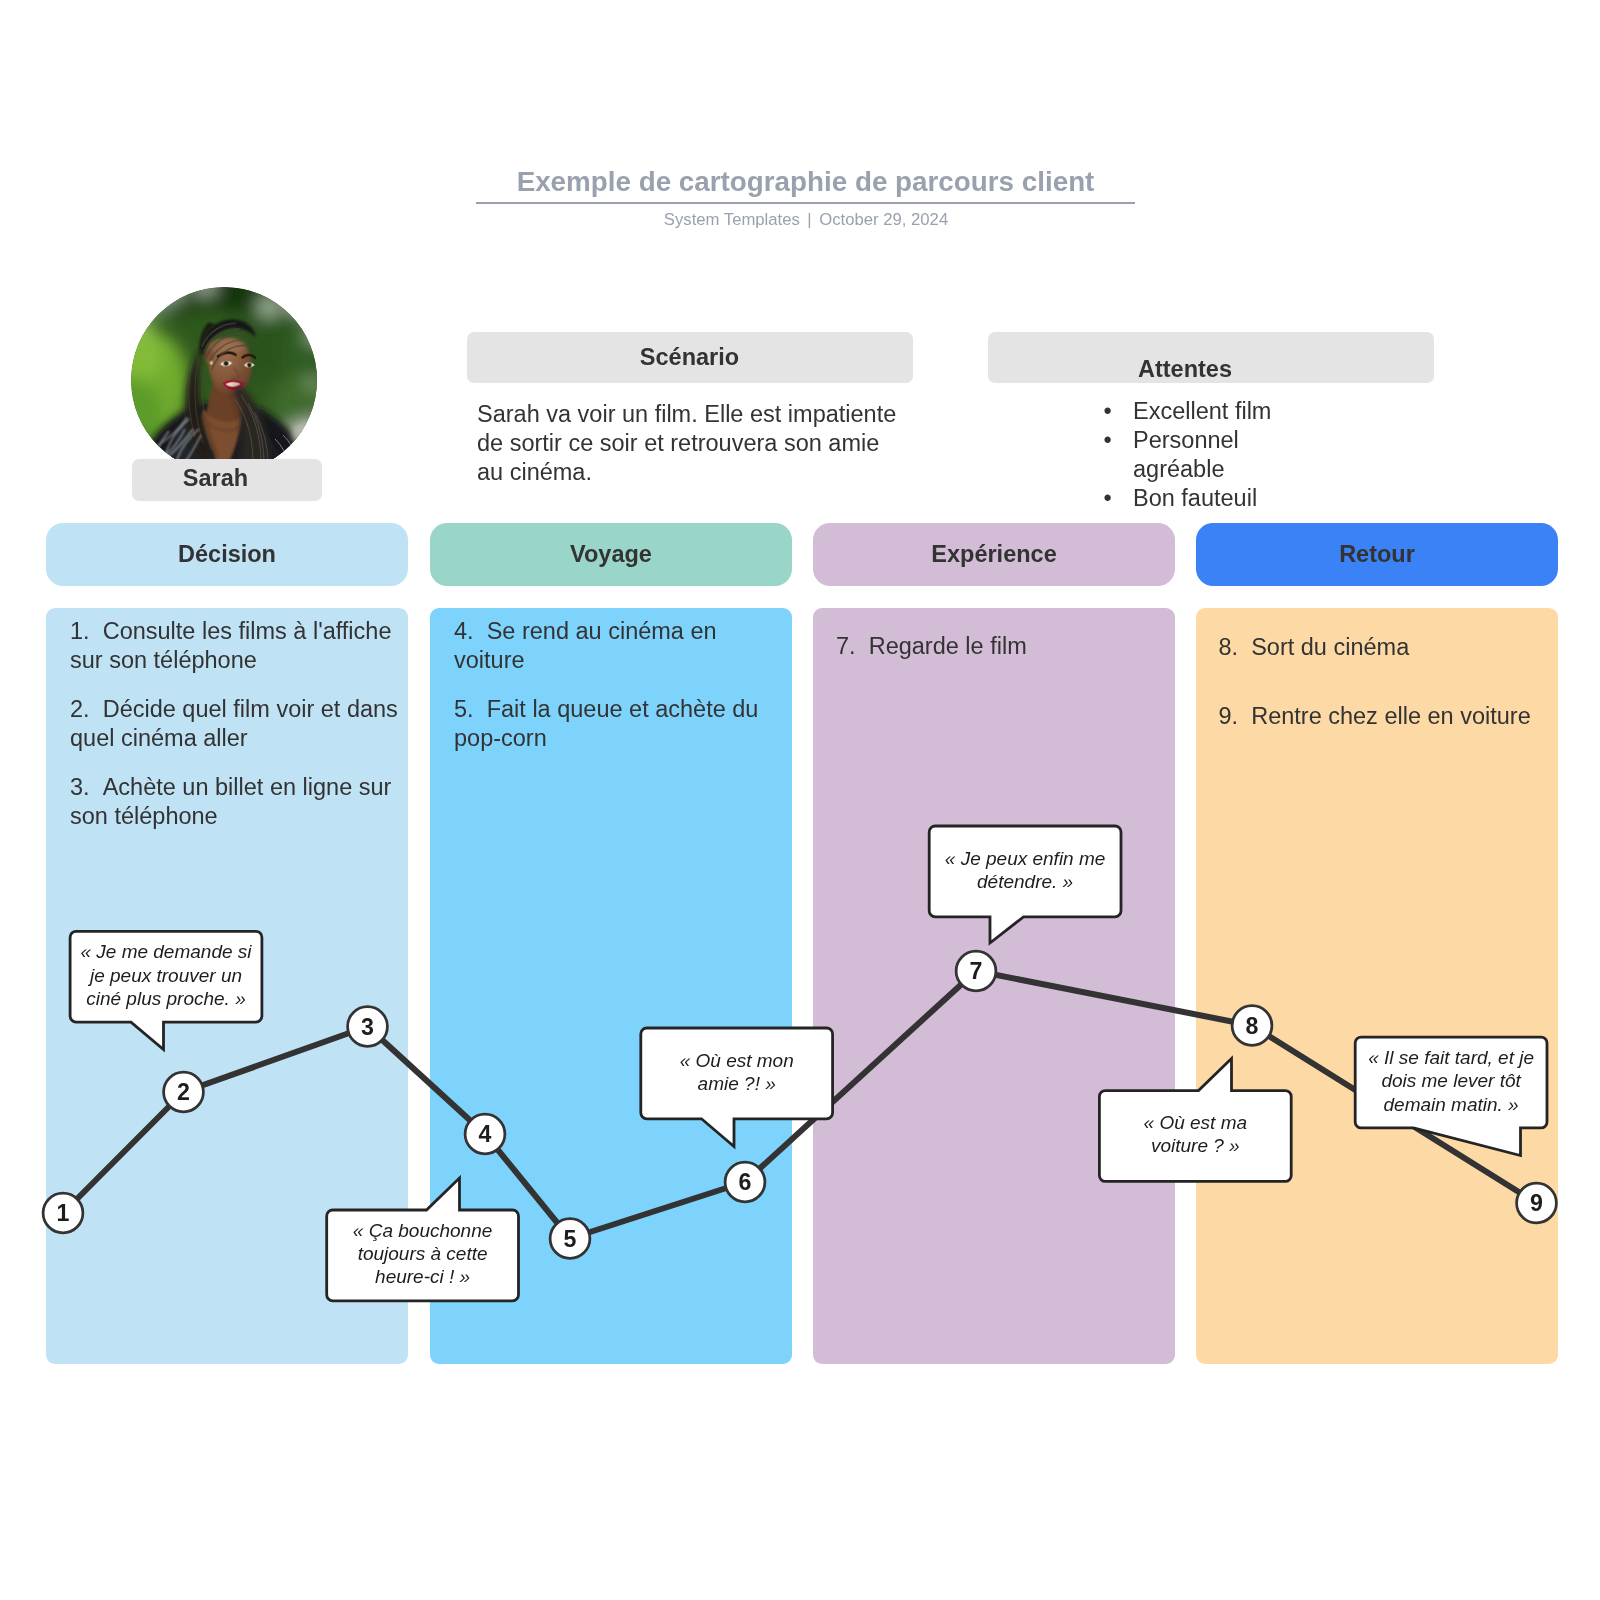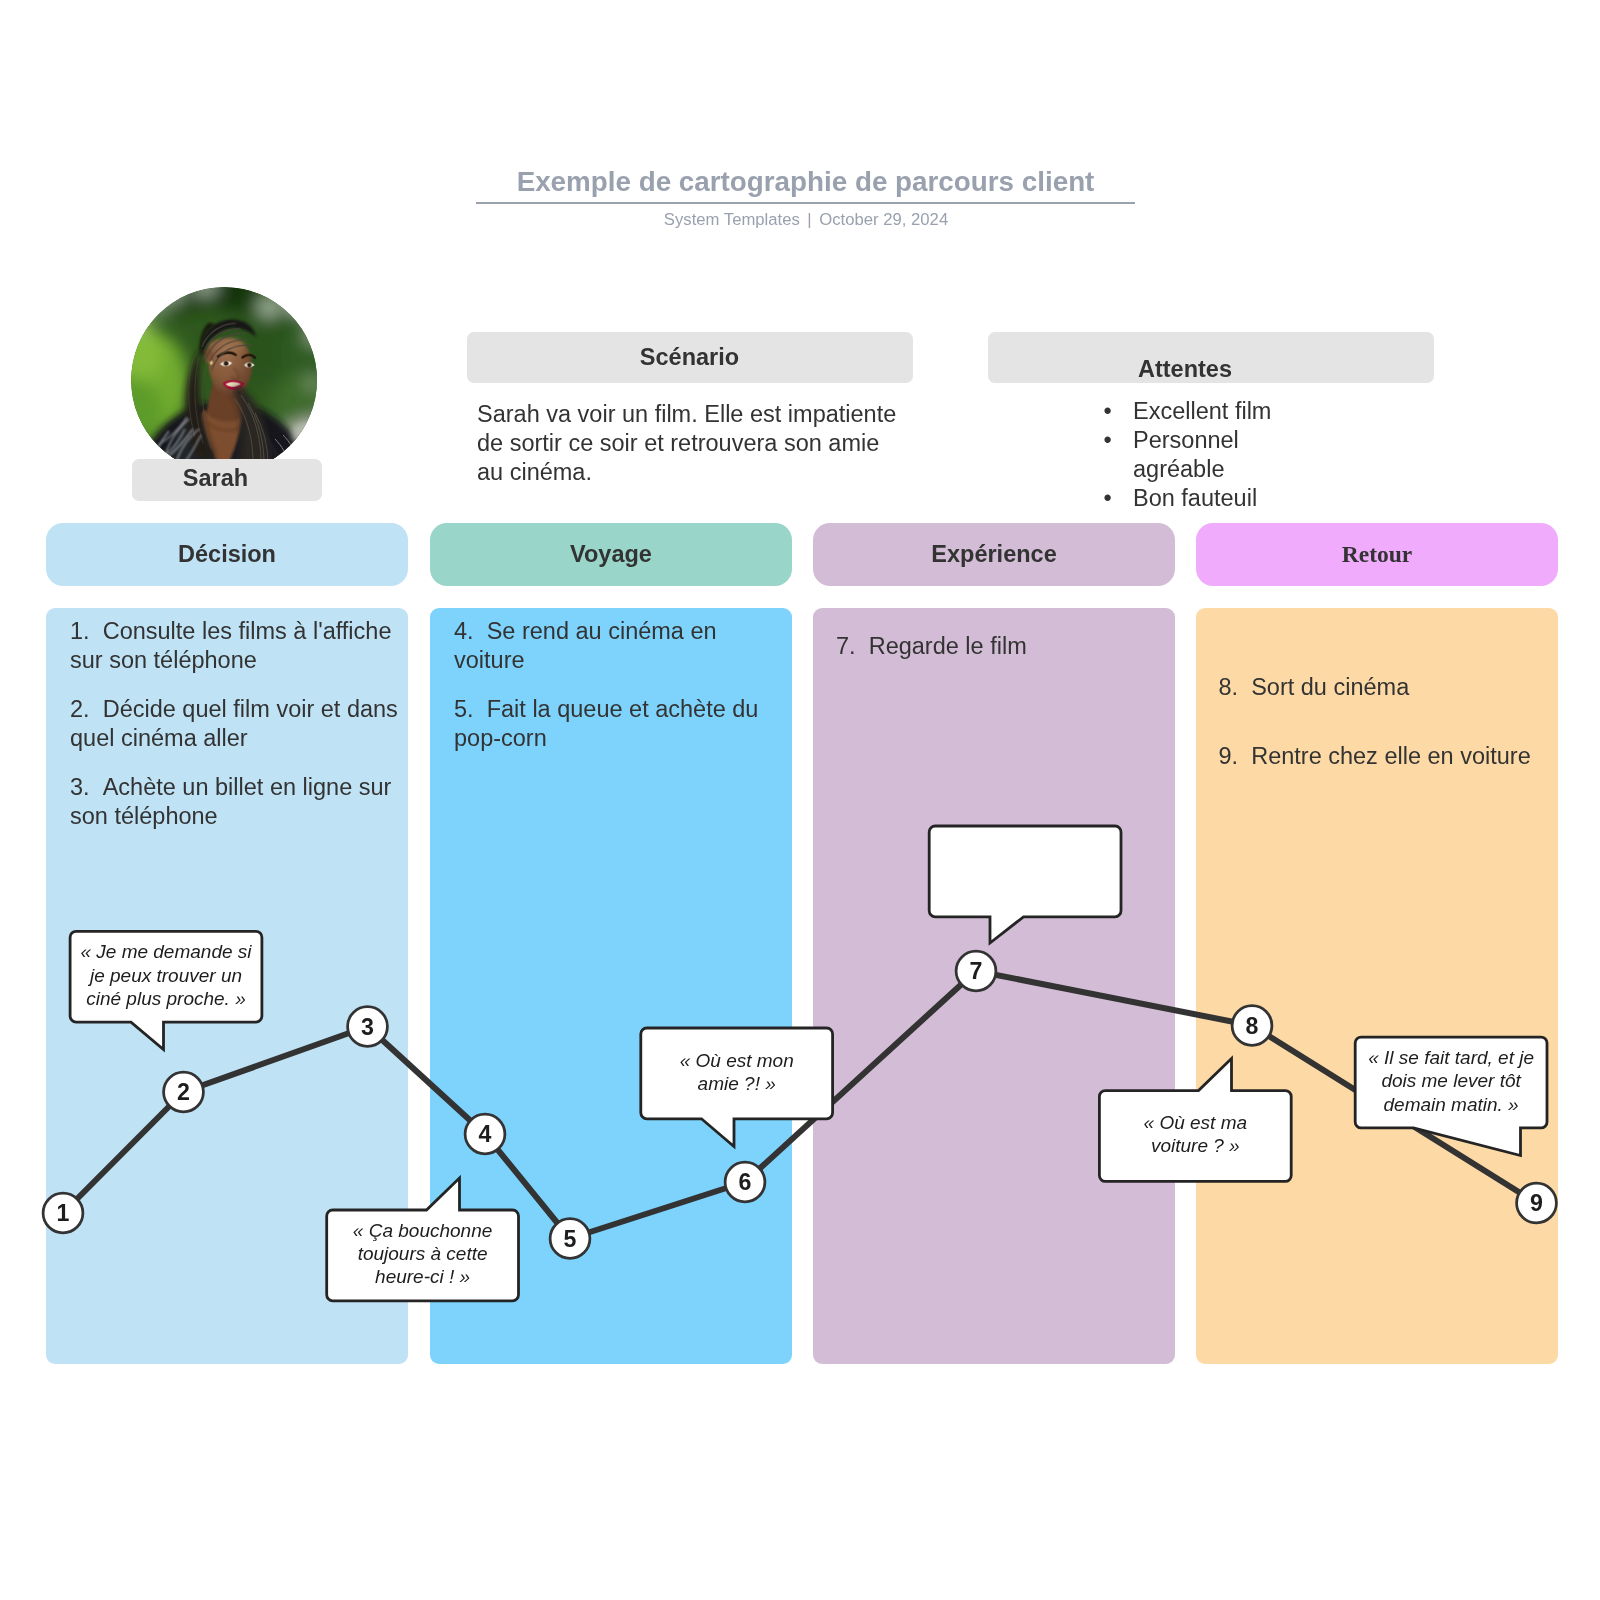--- a/index.html
+++ b/index.html
@@ -241,26 +241,26 @@
         </div>
       </div>
       <div class="abs stage-head" style="left: 813px; top: 523px; width: 362px; background: rgb(211, 188, 213);">
         <div class="stage-head-label">Expérience</div>
       </div>
       <div class="abs stage-body" style="left: 813px; top: 608px; width: 362px; height: 756px; background: rgb(211, 188, 213);">
         <div class="abs stage-items" style="left: 23px; top: 24px; width: 334px;">
           <div class="stage-item"><span class="num">7.</span>&nbsp;&nbsp;<span>Regarde le film</span></div>
         </div>
       </div>
-      <div class="abs stage-head" style="left: 1196px; top: 523px; width: 362px; background: #f0abfc; font-family: Liberation Serif, serif;">
+      <div class="abs stage-head" style="left: 1196px; top: 523px; width: 362px; background: #3b82f6;">
         <div class="stage-head-label">Retour</div>
       </div>
       <div class="abs stage-body" style="left: 1196px; top: 608px; width: 362px; height: 756px; background: rgb(253, 217, 165);">
         <div class="abs stage-items" style="left: 22.5px; top: 25px; width: 334px;">
-          <div class="stage-item" style="margin-bottom: 40px; margin-top: 40px;"><span class="num">8.</span>&nbsp;&nbsp;<span>Sort du cinéma</span></div>
+          <div class="stage-item" style="margin-bottom: 40px;"><span class="num">8.</span>&nbsp;&nbsp;<span>Sort du cinéma</span></div>
           <div class="stage-item" style="margin-bottom: 40px;"><span class="num">9.</span>&nbsp;&nbsp;<span>Rentre chez elle en voiture</span></div>
         </div>
       </div>
     </div>
 
   <svg class="abs" id="journey" viewBox="0 0 1600 1600">
       <path d="M 63 1213 L 183.5 1092 L 367.5 1026.5 L 485 1134 L 570 1238.5 L 745 1182 L 976 971 L 1252 1025.5 L 1536.5 1203" fill="none" stroke="#333333" stroke-width="6" stroke-linejoin="round" stroke-linecap="round"></path>
       <g>
         <circle cx="63" cy="1213" r="19.9" fill="#ffffff" stroke="#333333" stroke-width="2.75"></circle>
         <text x="63" y="1221" text-anchor="middle" font-family="&quot;Liberation Sans&quot;,sans-serif" font-size="23.2" font-weight="bold" fill="#1d1d1d">1</text>
@@ -320,20 +320,23 @@
           <path d="M 646.8 1028 L 826.6 1028 A 6 6 0 0 1 832.6 1034 L 832.6 1112.7999999999997 A 6 6 0 0 1 826.6 1118.7999999999997 L 734 1118.7999999999997 L 734 1146.5 L 701.5 1118.7999999999997 L 646.8 1118.7999999999997 A 6 6 0 0 1 640.8 1112.7999999999997 L 640.8 1034 A 6 6 0 0 1 646.8 1028 Z" fill="#ffffff" stroke="#242424" stroke-width="2.8" stroke-linejoin="miter"></path>
         </svg>
         <div class="abs bubble-box" style="left: 639.4px; top: 1026.6px; width: 194.6px; height: 93.6px;">
           <div class="bubble-text"><span>« Où est mon</span><br><span>amie ?! »</span></div>
         </div>
       </div>
       <div class="abs bubble">
         <svg class="bubble-shape" width="1600" height="1600" viewBox="0 0 1600 1600">
           <path d="M 935.1999999999999 826 L 1114.9999999999998 826 A 6 6 0 0 1 1120.9999999999998 832 L 1120.9999999999998 910.8000000000001 A 6 6 0 0 1 1114.9999999999998 916.8000000000001 L 1023.5 916.8000000000001 L 990 943 L 990 916.8000000000001 L 935.1999999999999 916.8000000000001 A 6 6 0 0 1 929.1999999999999 910.8000000000001 L 929.1999999999999 832 A 6 6 0 0 1 935.1999999999999 826 Z" fill="#ffffff" stroke="#242424" stroke-width="2.8" stroke-linejoin="miter"></path>
         </svg>
+        <div class="abs bubble-box" style="left: 927.8px; top: 824.6px; width: 194.6px; height: 93.6px;">
+          <div class="bubble-text"><span>« Je peux enfin me</span><br><span>détendre. »</span></div>
+        </div>
       </div>
       <div class="abs bubble">
         <svg class="bubble-shape" width="1600" height="1600" viewBox="0 0 1600 1600">
           <path d="M 1105.4 1090.6000000000001 L 1198.5 1090.6000000000001 L 1231.5 1058.5 L 1231.5 1090.6000000000001 L 1285.1999999999998 1090.6000000000001 A 6 6 0 0 1 1291.1999999999998 1096.6000000000001 L 1291.1999999999998 1175.3999999999999 A 6 6 0 0 1 1285.1999999999998 1181.3999999999999 L 1105.4 1181.3999999999999 A 6 6 0 0 1 1099.4 1175.3999999999999 L 1099.4 1096.6000000000001 A 6 6 0 0 1 1105.4 1090.6000000000001 Z" fill="#ffffff" stroke="#242424" stroke-width="2.8" stroke-linejoin="miter"></path>
         </svg>
         <div class="abs bubble-box" style="left: 1098px; top: 1089.2px; width: 194.6px; height: 93.6px;">
           <div class="bubble-text"><span>« Où est ma</span><br><span>voiture ? »</span></div>
         </div>
       </div>
       <div class="abs bubble">

